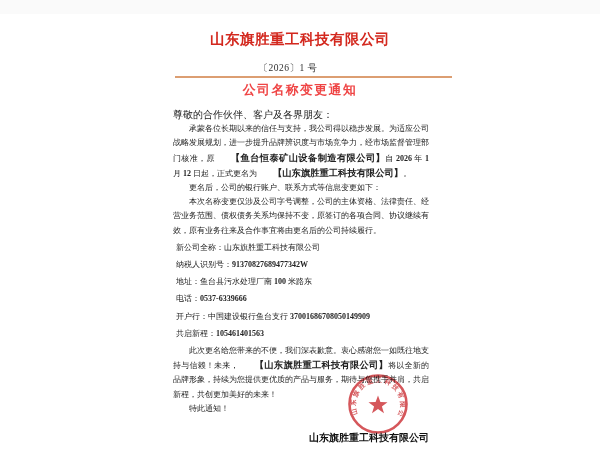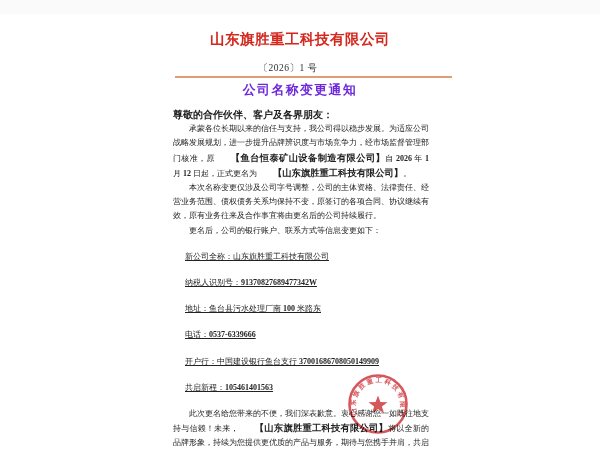--- a/index.html
+++ b/index.html
@@ -12,29 +12,29 @@
     position:absolute;left:0;top:30px;width:600px;text-align:center;
     font-size:14.5px;font-weight:bold;color:#d3281e;letter-spacing:0.5px;
   }
   .doc-number{
     position:absolute;left:0;top:62px;width:576px;text-align:center;
     font-size:9.5px;color:#2e2e2e;letter-spacing:0.5px;
   }
   .rule{position:absolute;left:175px;top:76px;width:277px;height:1.6px;background:#dc9e72;}
   .notice-title{
     position:absolute;left:0;top:82px;width:600px;text-align:center;
-    font-size:12.8px;font-weight:bold;color:#6d28d9;letter-spacing:1.5px;
+    font-size:12.8px;font-weight:bold;color:#ef4444;letter-spacing:1.5px;
   }
   .body-col{
     position:absolute;left:173px;top:108px;width:256px;
     font-size:8px;line-height:14.2px;text-align:justify;color:#222;z-index:2;
   }
-  .salutation{font-weight:bold;font-size:10px;}
+  .salutation{font-weight:normal;font-size:10px;}
   .para{margin:0;text-indent:16px;}
-  .info-line{margin:12px;text-decoration:underline;}
+  .info-line{margin:3px;}
   .seg-b{font-weight:bold;}
   .seg-big{font-weight:bold;font-size:9.3px;padding-left:16px;}
   .closing{margin:0;text-indent:16px;}
   .sig-block{margin-top:15px;text-align:right;}
   .sig-company{font-size:10px;font-weight:bold;color:#111;}
   .sig-date{font-size:8.5px;margin-top:12px;padding-right:5px;}
   .seal{
     position:absolute;left:346px;top:372px;width:64px;height:64px;z-index:3;
     opacity:0.78;mix-blend-mode:multiply;pointer-events:none;
   }
@@ -53,23 +53,23 @@
   <div class="rule"></div>
 
   <div class="notice-title">公司名称变更通知</div>
 
   <div class="body-col">
 
     <div class="salutation">尊敬的合作伙伴、客户及各界朋友：</div>
 
     <p class="para"><span>承蒙各位长期以来的信任与支持，我公司得以稳步发展。为适应公司战略发展规划，进一步提升品牌辨识度与市场竞争力，经市场监督管理部门核准，原</span><span class="seg-big">【鱼台恒泰矿山设备制造有限公司】</span><span>自 </span><span class="seg-b">2026</span><span> 年 </span><span class="seg-b">1</span><span> 月 </span><span class="seg-b">12</span><span> 日起，正式更名为</span><span class="seg-big">【山东旗胜重工科技有限公司】</span><span>。</span></p>
 
+    <p class="para"><span>更名后，公司的银行账户、联系方式等信息变更如下：</span></p>
+
     <p class="para"><span>本次名称变更仅涉及公司字号调整，公司的主体资格、法律责任、经营业务范围、债权债务关系均保持不变，原签订的各项合同、协议继续有效，原有业务往来及合作事宜将由更名后的公司持续履行。</span></p>
-
-    <p class="para"><span>更名后，公司的银行账户、联系方式等信息变更如下：</span></p>
 
     <p class="info-line"><span>新公司全称：山东旗胜重工科技有限公司</span></p>
     <p class="info-line"><span>纳税人识别号：</span><span class="seg-b">91370827689477342W</span></p>
     <p class="info-line"><span>地址：鱼台县污水处理厂南 </span><span class="seg-b">100</span><span> 米路东</span></p>
     <p class="info-line"><span>电话：</span><span class="seg-b">0537-6339666</span></p>
     <p class="info-line"><span>开户行：中国建设银行鱼台支行 </span><span class="seg-b">37001686708050149909</span></p>
     <p class="info-line"><span>共启新程：</span><span class="seg-b">105461401563</span></p>
 
     <p class="para"><span>此次更名给您带来的不便，我们深表歉意。衷心感谢您一如既往地支持与信赖！未来，</span><span class="seg-big">【山东旗胜重工科技有限公司】</span><span>将以全新的品牌形象，持续为您提供更优质的产品与服务，期待与您携手并肩，共启新程，共创更加美好的未来！</span></p>
 

